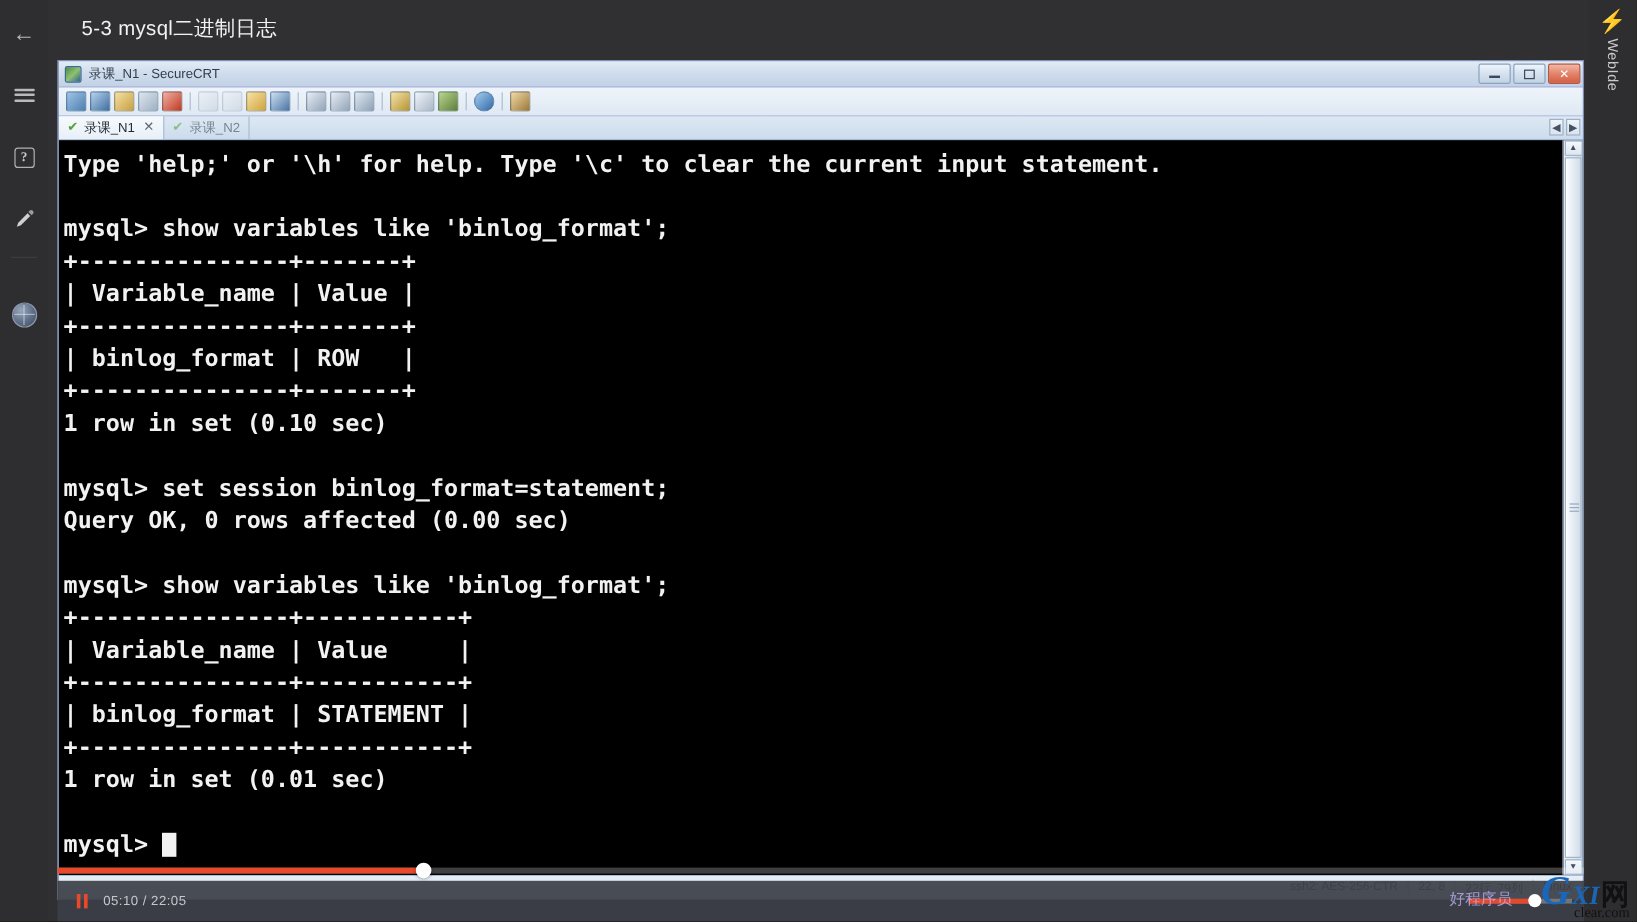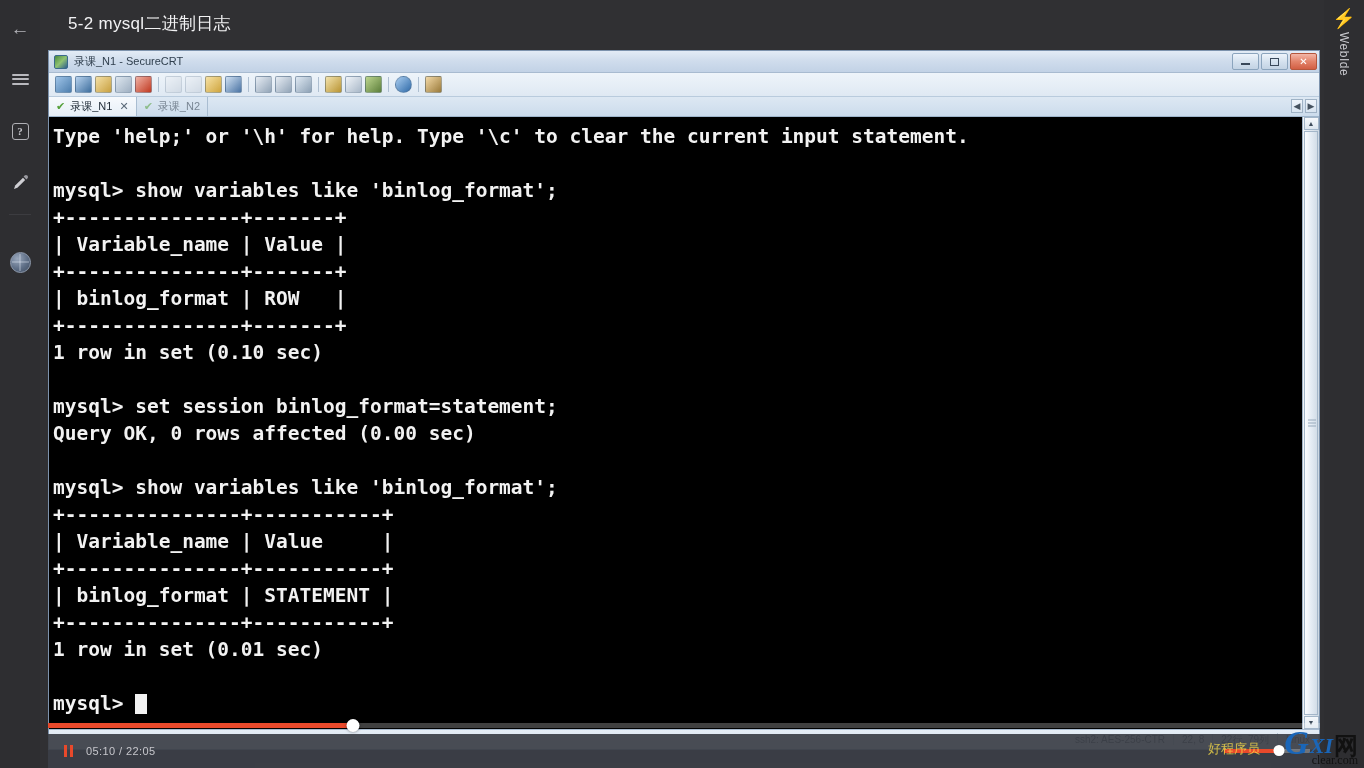--- a/index.html
+++ b/index.html
@@ -239,21 +239,21 @@
   }
   .wm-g { font-size:34px; color:#1a66b8; font-weight:bold; font-style:italic; }
   .wm-xi { font-size:22px; color:#1a66b8; font-weight:bold; font-style:italic; padding-bottom:3px; }
   .wm-net { font-size:24px; color:#111; font-weight:bold; padding-bottom:2px; }
   .wm-sub {
     position:absolute; right:6px; bottom:0;
     font-size:12px; color:#111; font-family:"Liberation Serif", serif;
   }
   .wm-red {
     position:absolute; right:104px; bottom:10px;
-    font-size:13px; color:#fde047; font-family:Liberation Serif, serif;
+    font-size:13px; color:#c4b5fd; font-family:Liberation Serif, serif;
     opacity:.75; white-space:nowrap;
   }
 </style>
 </head>
 <body>
 
 <div class="app">
 
   <div class="left-rail">
     <div class="rail-back">←</div>
@@ -272,21 +272,21 @@
         <path d="M3 15 L4.2 11.6 L12 3.8 L14.2 6 L6.4 13.8 Z" fill="#cfcfd4"></path>
         <path d="M12.6 2.6 L13.6 1.6 A1.4 1.4 0 0 1 16.4 4.4 L15.4 5.4 Z" fill="#9a9aa0"></path>
       </svg>
     </div>
     <div class="rail-sep"></div>
     <div class="rail-icon">
       <div class="globe"></div>
     </div>
   </div>
 
-  <div class="top-title">5-2 mysql二进制日志</div>
+  <div class="top-title">5-3 mysql二进制日志</div>
 
   <div class="right-rail">
     <div class="bolt">⚡</div>
     <div class="webide-text">WebIde</div>
   </div>
 
   <div class="crt">
 
     <div class="crt-titlebar">
       <div class="crt-appicon"></div>

